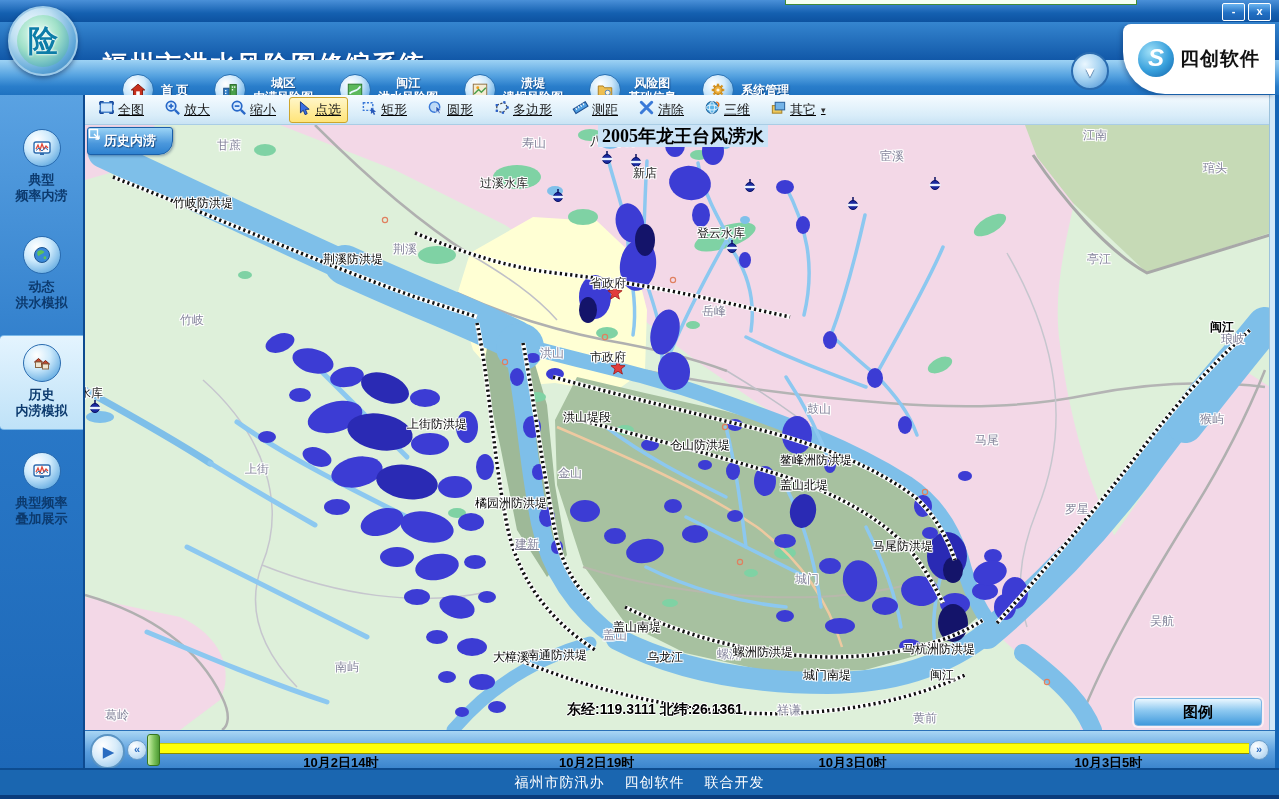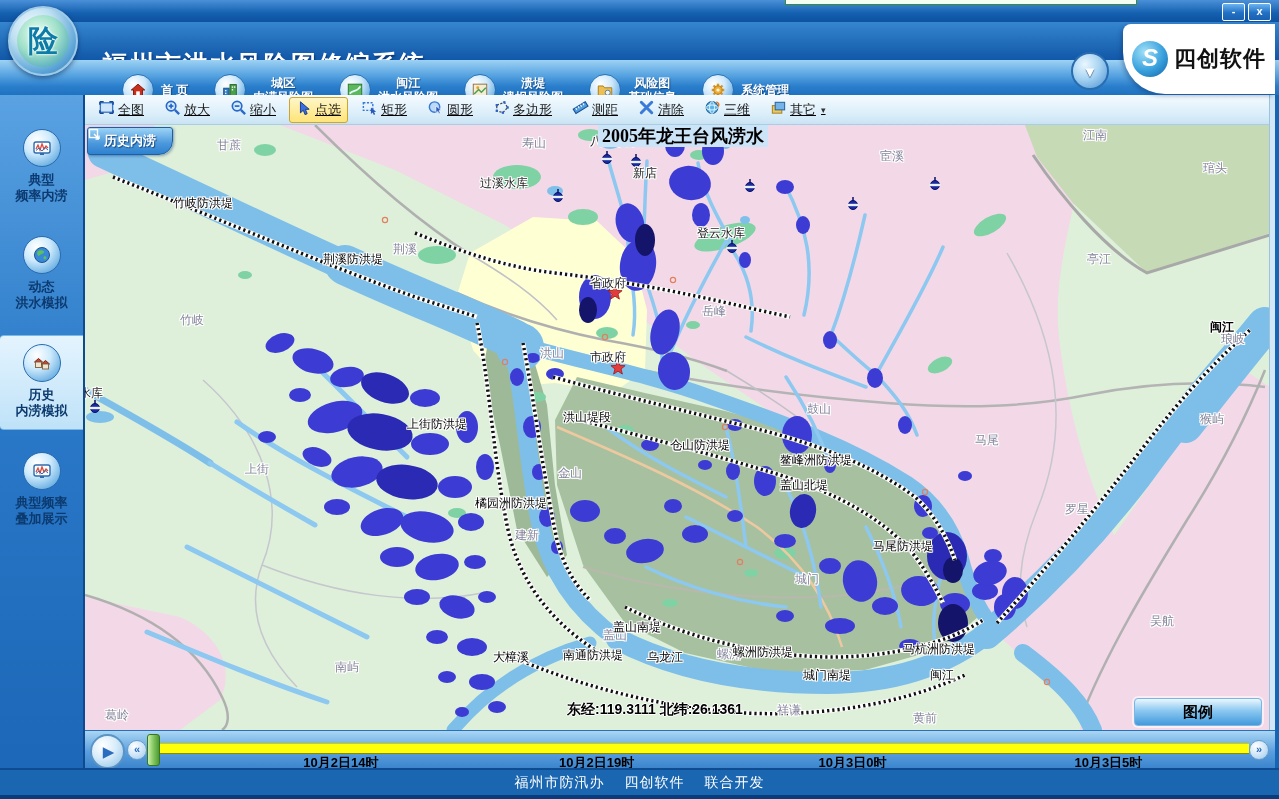--- a/index.html
+++ b/index.html
@@ -42,21 +42,21 @@
   .drop-btn{position:absolute;right:170px;top:52px;width:34px;height:34px;border-radius:50%;cursor:pointer;
     background:radial-gradient(circle at 35% 30%,#eaf7ff,#a8d4f2 45%,#4790d4);
     border:2px solid #2a6cb0;display:flex;align-items:center;justify-content:center;z-index:25;}
   .drop-btn span{color:#fff;font-size:15px;text-shadow:0 1px 1px #1a4a80;}
   .brand{position:absolute;right:4px;top:24px;width:152px;height:70px;background:#fff;z-index:20;
     border-radius:8px 0 0 42px;display:flex;align-items:center;justify-content:center;gap:6px;
     box-shadow:-2px 2px 4px rgba(0,30,80,.3);}
   .brand-s{width:36px;height:36px;border-radius:50%;
     background:radial-gradient(circle at 35% 30%,#9fe0f8,#38a0dc 55%,#1060a8);
     color:#fff;font-size:24px;font-weight:bold;font-style:italic;text-align:center;line-height:34px;}
-  .brand-name{color:#111;font-size:22px;font-weight:bold;letter-spacing:1px;}
+  .brand-name{color:#111;font-size:19px;font-weight:bold;letter-spacing:1px;}
 
   
   .toolbar{position:absolute;left:85px;top:95px;width:1190px;height:30px;
     background:linear-gradient(#f5fbff,#d9edf9 70%,#c9e3f4);border-bottom:1px solid #a9cde5;
     display:flex;align-items:center;padding-left:6px;box-sizing:border-box;gap:6px;}
   .tool-btn{display:flex;align-items:center;gap:3px;padding:2px 6px;border:1px solid transparent;
     border-radius:3px;cursor:pointer;text-decoration:underline;}
   .tool-btn.active{background:linear-gradient(#fff6c8,#ffe479);border:1px solid #cda52c;}
   .tool-label{font-size:13px;color:#1a1a1a;white-space:nowrap;}
   .tool-caret{font-size:9px;color:#333;margin-left:2px;}
@@ -595,21 +595,21 @@
         <span class="map-label c-town" style="left: 95px; top: 187px;">竹岐</span>
         <span class="map-label c-town" style="left: 617px; top: 178px;">岳峰</span>
         <span class="map-label c-town" style="left: 1002px; top: 126px;">亭江</span>
         <span class="map-label c-town" style="left: 455px; top: 220px;">洪山</span>
         <span class="map-label c-town" style="left: 160px; top: 336px;">上街</span>
         <span class="map-label c-town" style="left: 473px; top: 340px;">金山</span>
         <span class="map-label c-town" style="left: 722px; top: 276px;">鼓山</span>
         <span class="map-label c-town" style="left: 890px; top: 307px;">马尾</span>
         <span class="map-label c-town" style="left: 1115px; top: 286px;">猴屿</span>
         <span class="map-label c-town" style="left: 980px; top: 376px;">罗星</span>
-        <span class="map-label c-town" style="left: 430px; top: 402px;">建新</span>
+        <span class="map-label c-town" style="left: 430px; top: 411px; text-decoration: underline;">建新</span>
         <span class="map-label c-town" style="left: 710px; top: 446px;">城门</span>
         <span class="map-label c-town" style="left: 250px; top: 534px; font-family: Liberation Mono, monospace;">南屿</span>
         <span class="map-label c-town" style="left: 20px; top: 582px;">葛岭</span>
         <span class="map-label c-town" style="left: 692px; top: 577px;">祥谦</span>
         <span class="map-label c-town" style="left: 828px; top: 585px;">黄前</span>
         <span class="map-label c-town" style="left: 1065px; top: 488px;">吴航</span>
         <span class="map-label c-town" style="left: 1136px; top: 206px;">琅岐</span>
         <span class="map-label c-town" style="left: 518px; top: 502px;">盖山</span>
         <span class="map-label c-town" style="left: 632px; top: 521px;">螺洲</span>
         <span class="map-label c-poi" style="left: 505px; top: 8px;">八一水库</span>
@@ -622,21 +622,21 @@
         <span class="map-label c-dike" style="left: 88px; top: 70px;">竹岐防洪堤</span>
         <span class="map-label c-dike" style="left: 238px; top: 126px;">荆溪防洪堤</span>
         <span class="map-label c-dike" style="left: 478px; top: 284px;">洪山堤段</span>
         <span class="map-label c-dike" style="left: 322px; top: 291px;">上街防洪堤</span>
         <span class="map-label c-dike" style="left: 585px; top: 312px;">仓山防洪堤</span>
         <span class="map-label c-dike" style="left: 695px; top: 327px;">鳌峰洲防洪堤</span>
         <span class="map-label c-dike" style="left: 695px; top: 352px;">盖山北堤</span>
         <span class="map-label c-dike" style="left: 390px; top: 370px;">橘园洲防洪堤</span>
         <span class="map-label c-dike" style="left: 788px; top: 413px;">马尾防洪堤</span>
         <span class="map-label c-dike" style="left: 528px; top: 494px;">盖山南堤</span>
-        <span class="map-label c-dike" style="left: 478px; top: 522px; text-align: center;">南通防洪堤</span>
+        <span class="map-label c-dike" style="left: 442px; top: 522px; text-align: center;">南通防洪堤</span>
         <span class="map-label c-dike" style="left: 648px; top: 519px;">螺洲防洪堤</span>
         <span class="map-label c-dike" style="left: 718px; top: 542px;">城门南堤</span>
         <span class="map-label c-dike" style="left: 818px; top: 516px;">马杭洲防洪堤</span>
         <span class="map-label c-river" style="left: 408px; top: 524px;">大樟溪</span>
         <span class="map-label c-river" style="left: 562px; top: 524px;">乌龙江</span>
         <span class="map-label c-river" style="left: 845px; top: 542px;">闽江</span>
         <span class="map-label c-river-bold" style="left: 1125px; top: 194px;">闽江</span>
       </div>
     <div class="map-title">2005年龙王台风涝水</div>
     <div class="flyout-tab">

